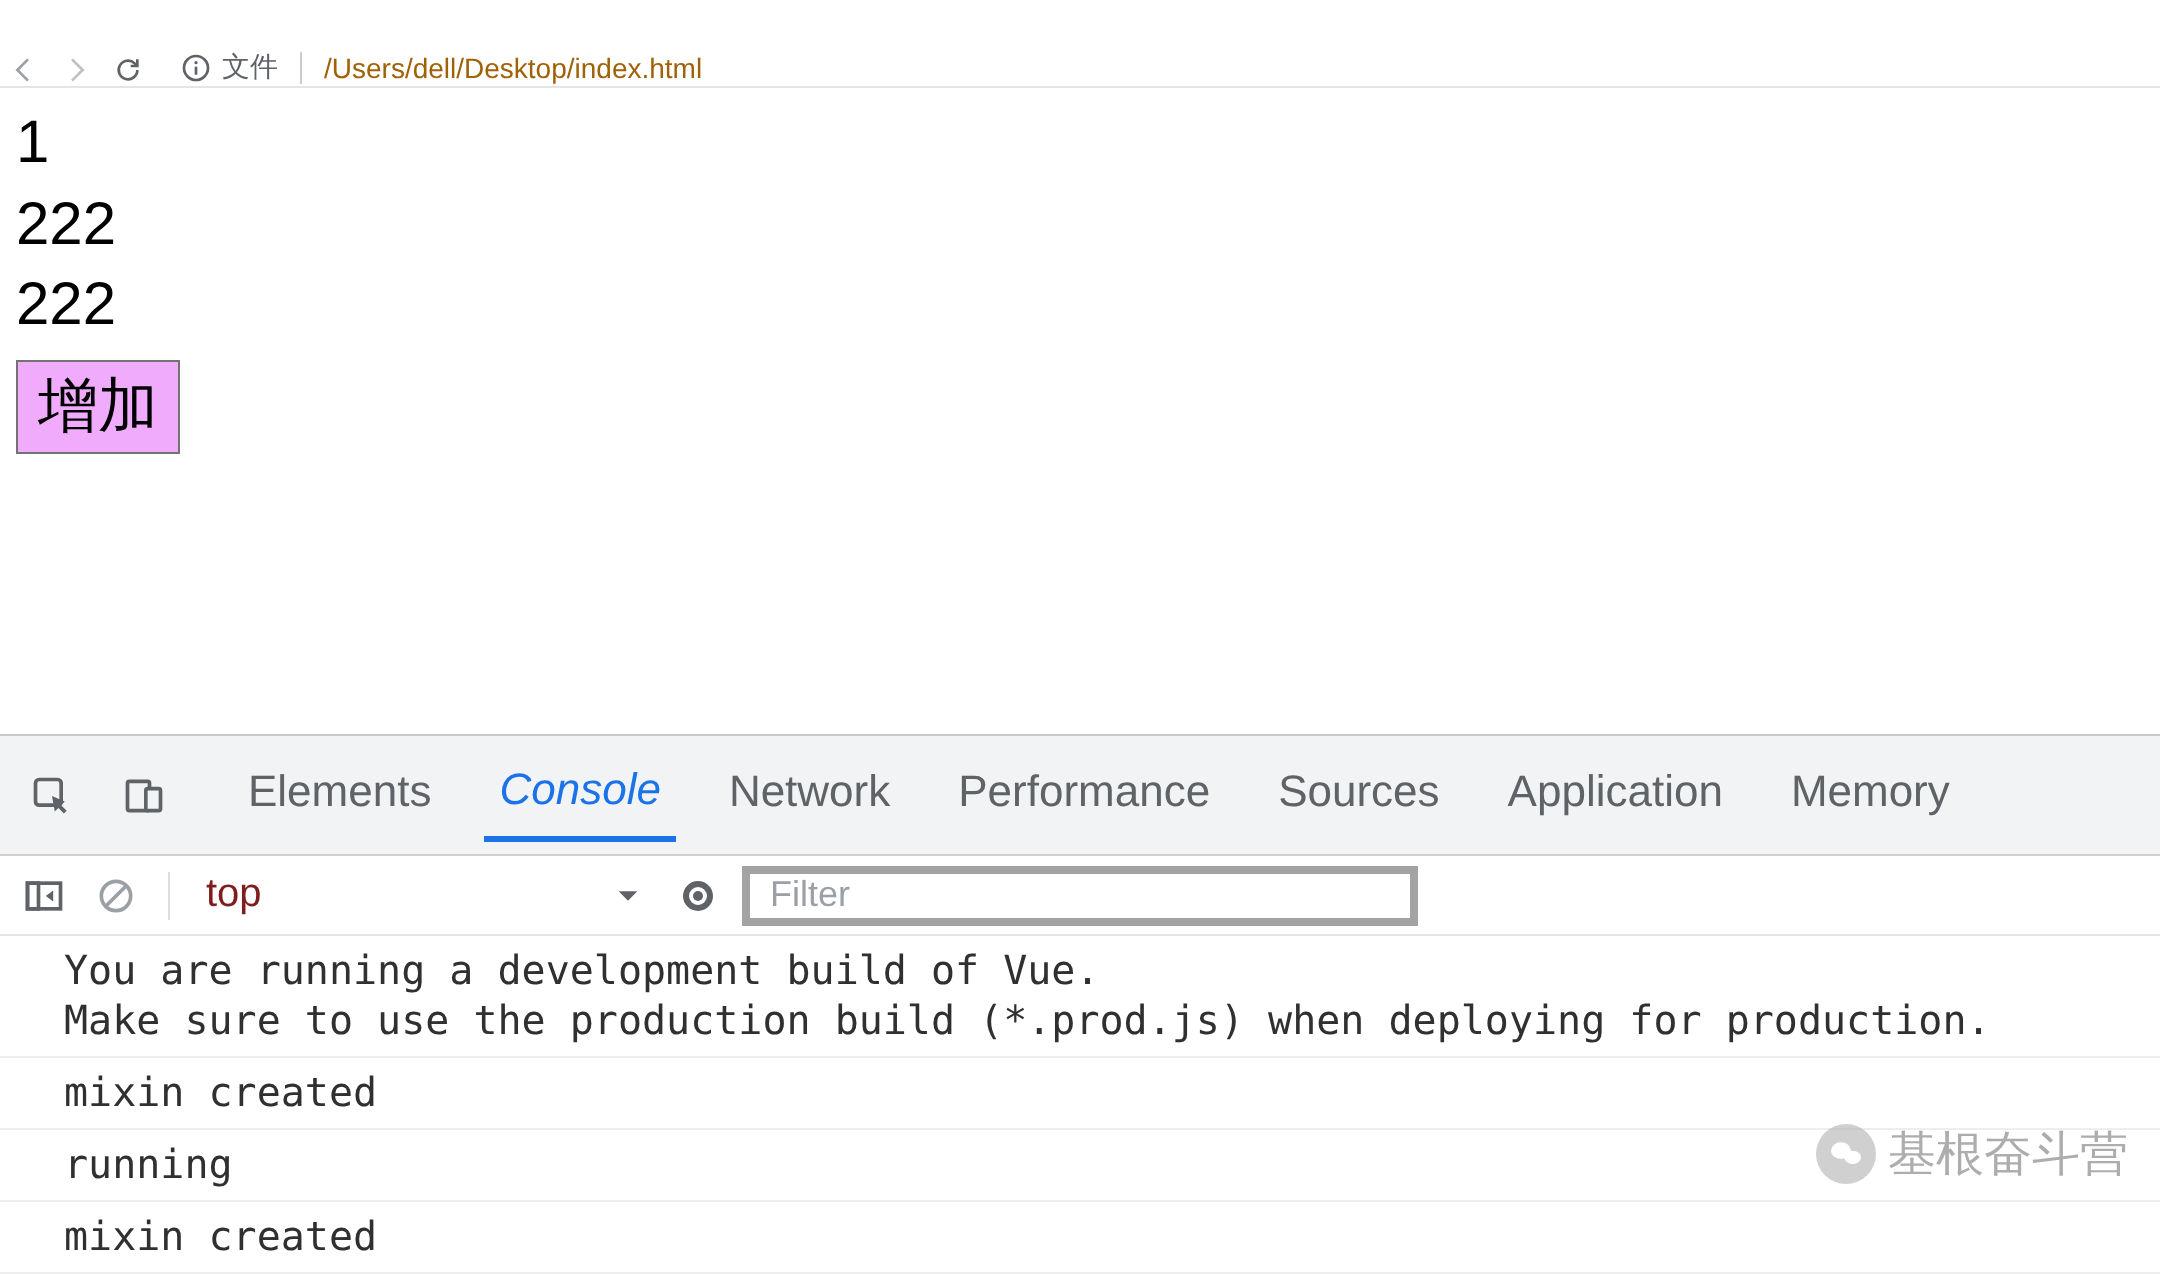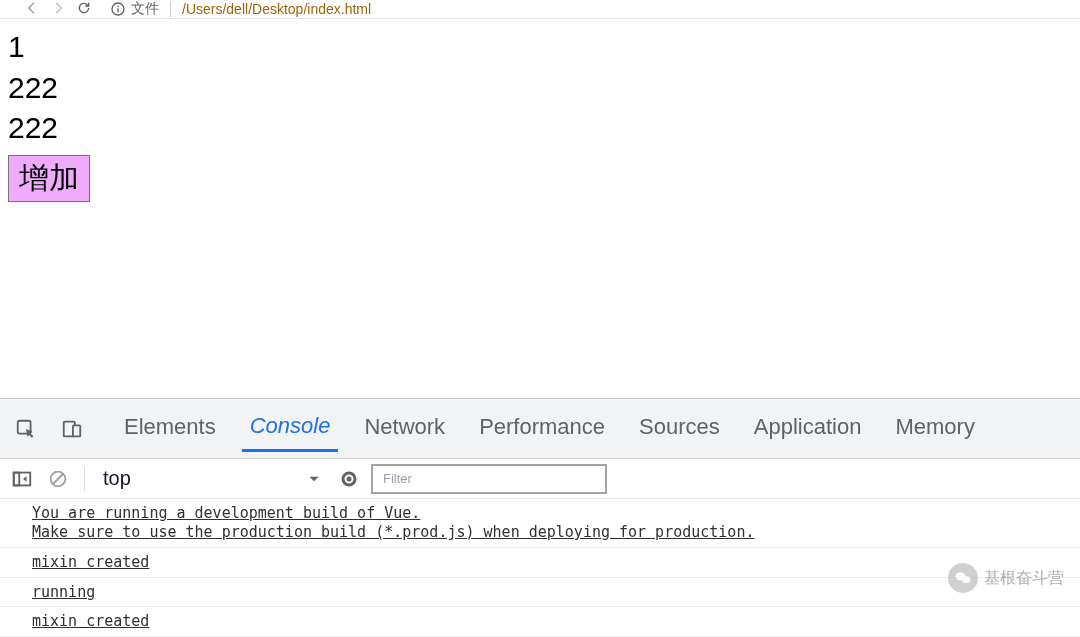--- a/index.html
+++ b/index.html
@@ -5,24 +5,24 @@
     * { box-sizing: border-box; margin: 0; padding: 0; }
     body {
       font-family: -apple-system, BlinkMacSystemFont, "Segoe UI", Arial, sans-serif;
       width: 1080px;
       height: 637px;
       overflow: hidden;
       background: #fff;
       position: relative;
     }
     .browser-bar {
-      height: 19px;
-      display: flex;
-      align-items: flex-start;
-      padding: 0 24px;
+      height: 44px;
+      display: flex;
+      align-items: flex-end;
+      padding: 0 4px;
       gap: 10px;
       border-bottom: 1px solid #e5e5e5;
       background: #fff;
       color: #5f6368;
     }
     .nav-arrow { width: 16px; height: 16px; display: flex; align-items: center; justify-content: center; color: #909090; }
     .reload { color: #5f6368; }
     .addr-prefix {
       display: flex;
       align-items: center;
@@ -82,58 +82,57 @@
       border-bottom: 1px solid #e5e5e5;
       font-size: 20px;
       color: #5f6368;
       padding-left: 8px;
       gap: 8px;
     }
     .dt-icon { width: 28px; height: 28px; display: flex; align-items: center; justify-content: center; }
     .dt-sep { width:1px; height:24px; background:#ddd; margin:0 4px; }
     .dt-context {
       display: flex; align-items: center; gap: 24px;
-      color: #0f172a; padding: 0 6px;
+      color: #7f1d1d; padding: 0 6px;
       min-width: 230px;
       justify-content: space-between;
     }
     .dt-filter {
-      border: 2px solid #a3a3a3;
+      border: 4px solid #a3a3a3;
       background: #fff;
       padding: 4px 10px;
-      font-size: 13px;
+      font-size: 18px;
       color: #9aa0a6;
-      width: 236px;
+      width: 338px;
       height: 30px;
       display: flex; align-items: center;
     }
     .dt-levels { display: flex; align-items: center; gap: 6px; color: #202124; margin-left: 10px; }
     .dt-console {
       background: #fff;
       font-family: Menlo, Consolas, monospace;
-      font-size: 15px;
+      font-size: 20px;
       color: #303030;
-      text-decoration: underline;
     }
     .dt-msg {
       padding: 5px 10px 5px 32px;
       border-bottom: 1px solid #eee;
       white-space: pre;
       line-height: 1.25;
     }
     .watermark {
       position: absolute;
       right: 16px;
       bottom: 44px;
       display: flex;
       align-items: center;
       gap: 6px;
       opacity: 0.55;
       color: #6b6b6b;
-      font-size: 16px;
+      font-size: 24px;
     }
     .wm-w {
       width: 30px; height: 30px; border-radius: 50%;
       background: #aaa; color: #fff; display:flex; align-items:center; justify-content:center;
       font-weight: bold;
     }
     svg { display: block; }
   </style>
 </head>
 <body>

